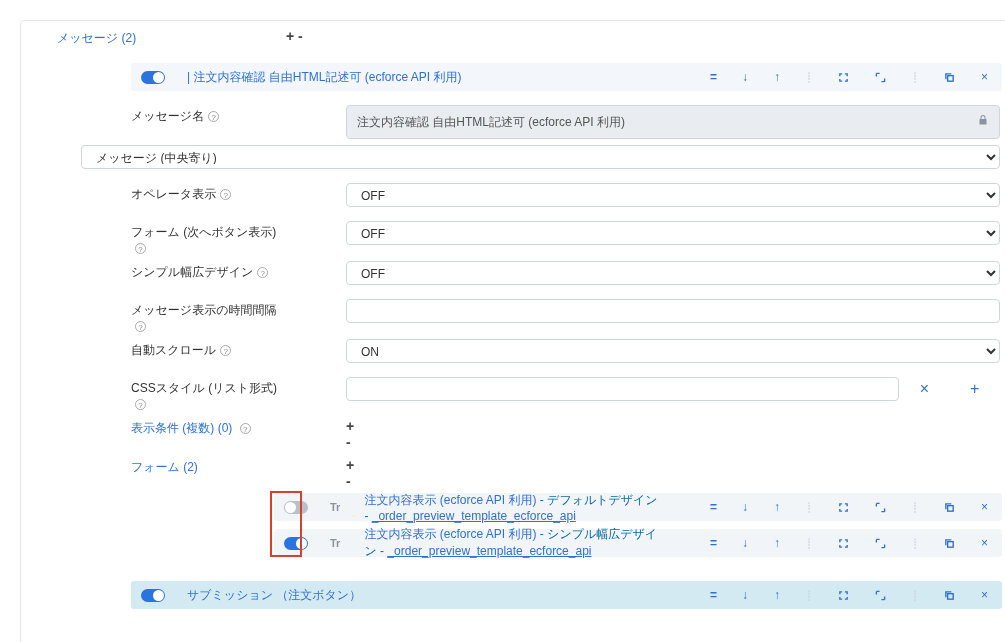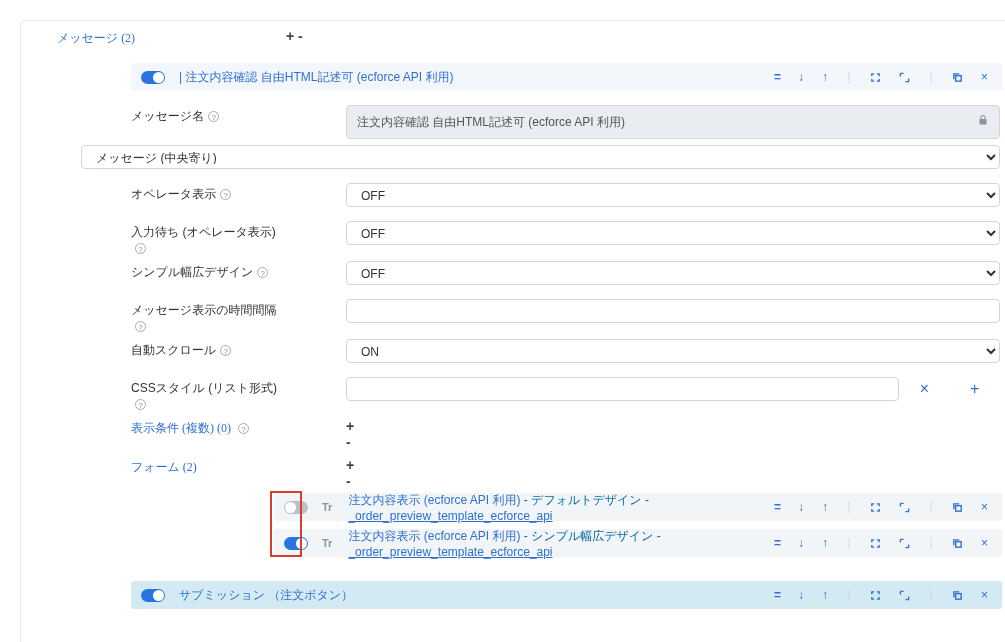--- a/index.html
+++ b/index.html
@@ -45,42 +45,42 @@
   .col-label.deep2 { padding-left: 110px; }
   .col-signs {
     flex: 0 0 60px;
     font-size: 14px;
     font-weight: 600;
     color: #444;
     padding-top: 1px;
   }
   .col-wide { flex: 1 1 auto; padding-right: 24px; }
 
-  .link { color: var(--blue-link); cursor: pointer; font-family: Liberation Serif, serif; }
+  .link { color: var(--blue-link); cursor: pointer; }
   .help {
     display: inline-block;
     width: 11px; height: 11px;
     border: 1px solid #aaa;
     border-radius: 50%;
     font-size: 8px; line-height: 11px;
     text-align: center;
     color: #888;
     margin-left: 4px;
     vertical-align: middle;
   }
 
   
   .bar {
     display: flex;
     align-items: center;
     height: 28px;
     padding: 0 12px 0 10px;
     border-radius: 3px;
     margin: 4px 22px 8px 110px;
-    gap: 14px;
+    gap: 22px;
   }
   .bar.grey { background: var(--header-grey); }
   .bar.form { background: #f2f5f8; margin-left: 253px; margin-right: 22px; }
   .bar.sub  { background: var(--submission-bg); margin-left: 110px; margin-top: 24px; align-items: center; }
 
   .bar-title { color: var(--blue-link); font-size: 12px; }
   .bar-title .black { color: #0369a1; }
   .bar-title .ul { text-decoration: underline; }
 
   .spacer { flex: 1 1 auto; }
@@ -242,21 +242,21 @@
     <div class="col-signs"></div>
     <div class="col-wide">
       <select class="input">
         <option>OFF</option>
       </select>
     </div>
   </div>
 
   <div class="row">
     <div class="col-label deep">
-      <span>入力待ち (オペレータ表示)</span><span class="help">?</span>
+      <span>フォーム (次へボタン表示)</span><span class="help">?</span>
     </div>
     <div class="col-signs"></div>
     <div class="col-wide">
       <select class="input">
         <option>OFF</option>
       </select>
     </div>
   </div>
 
   <div class="row">

